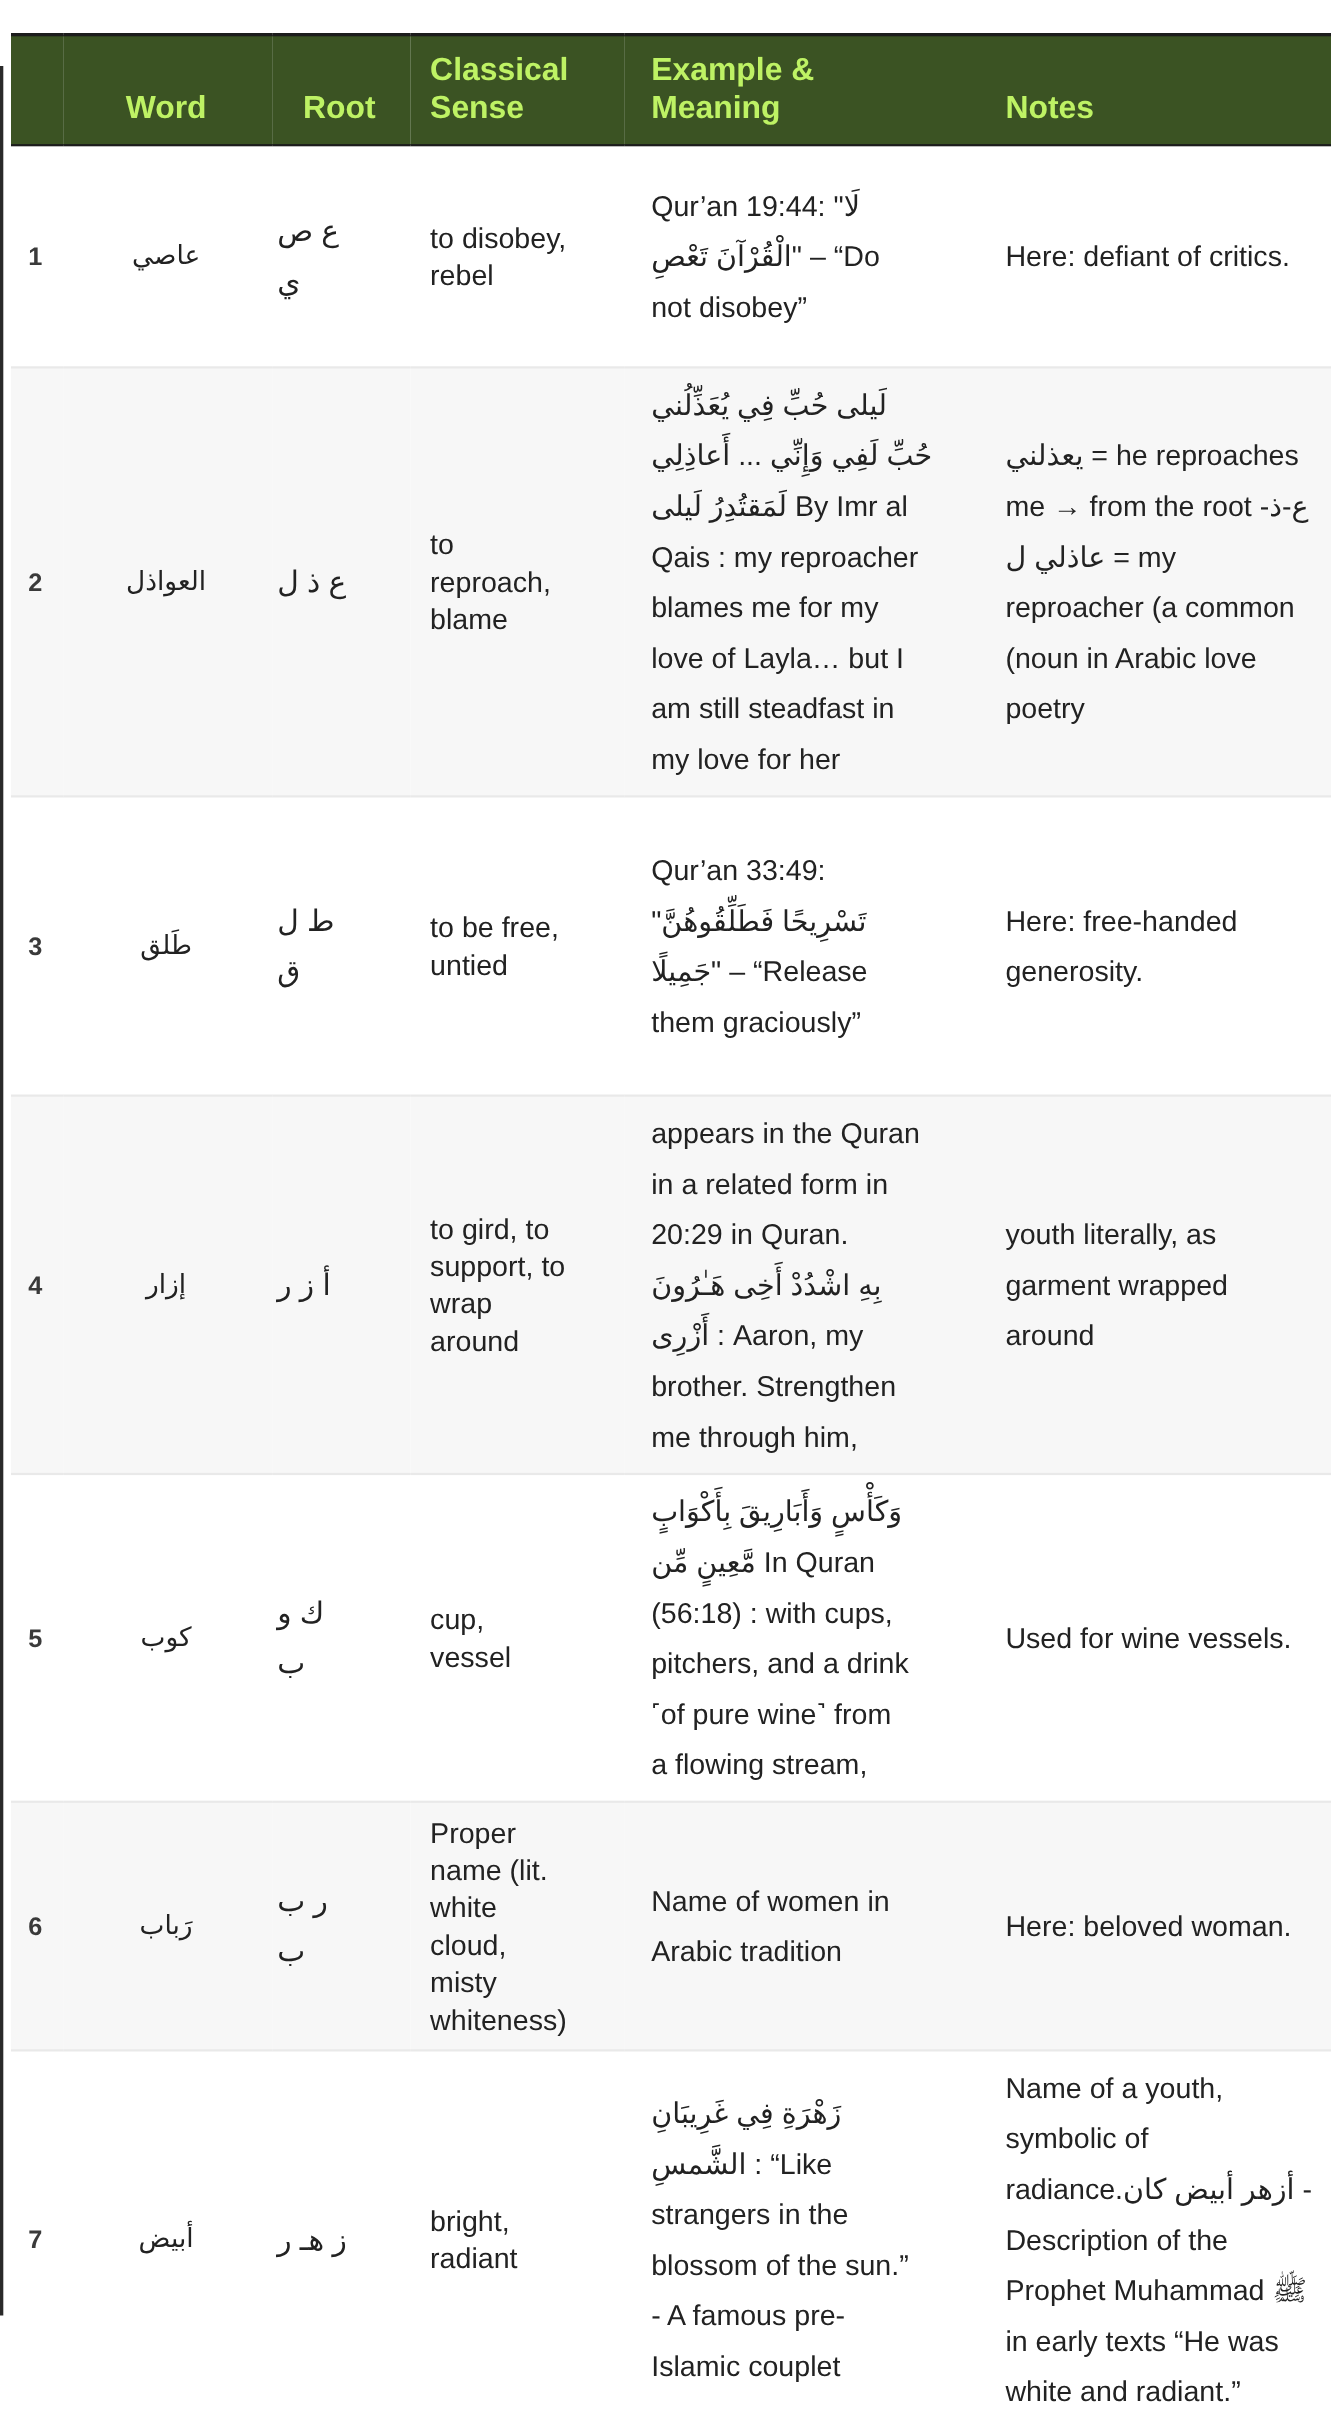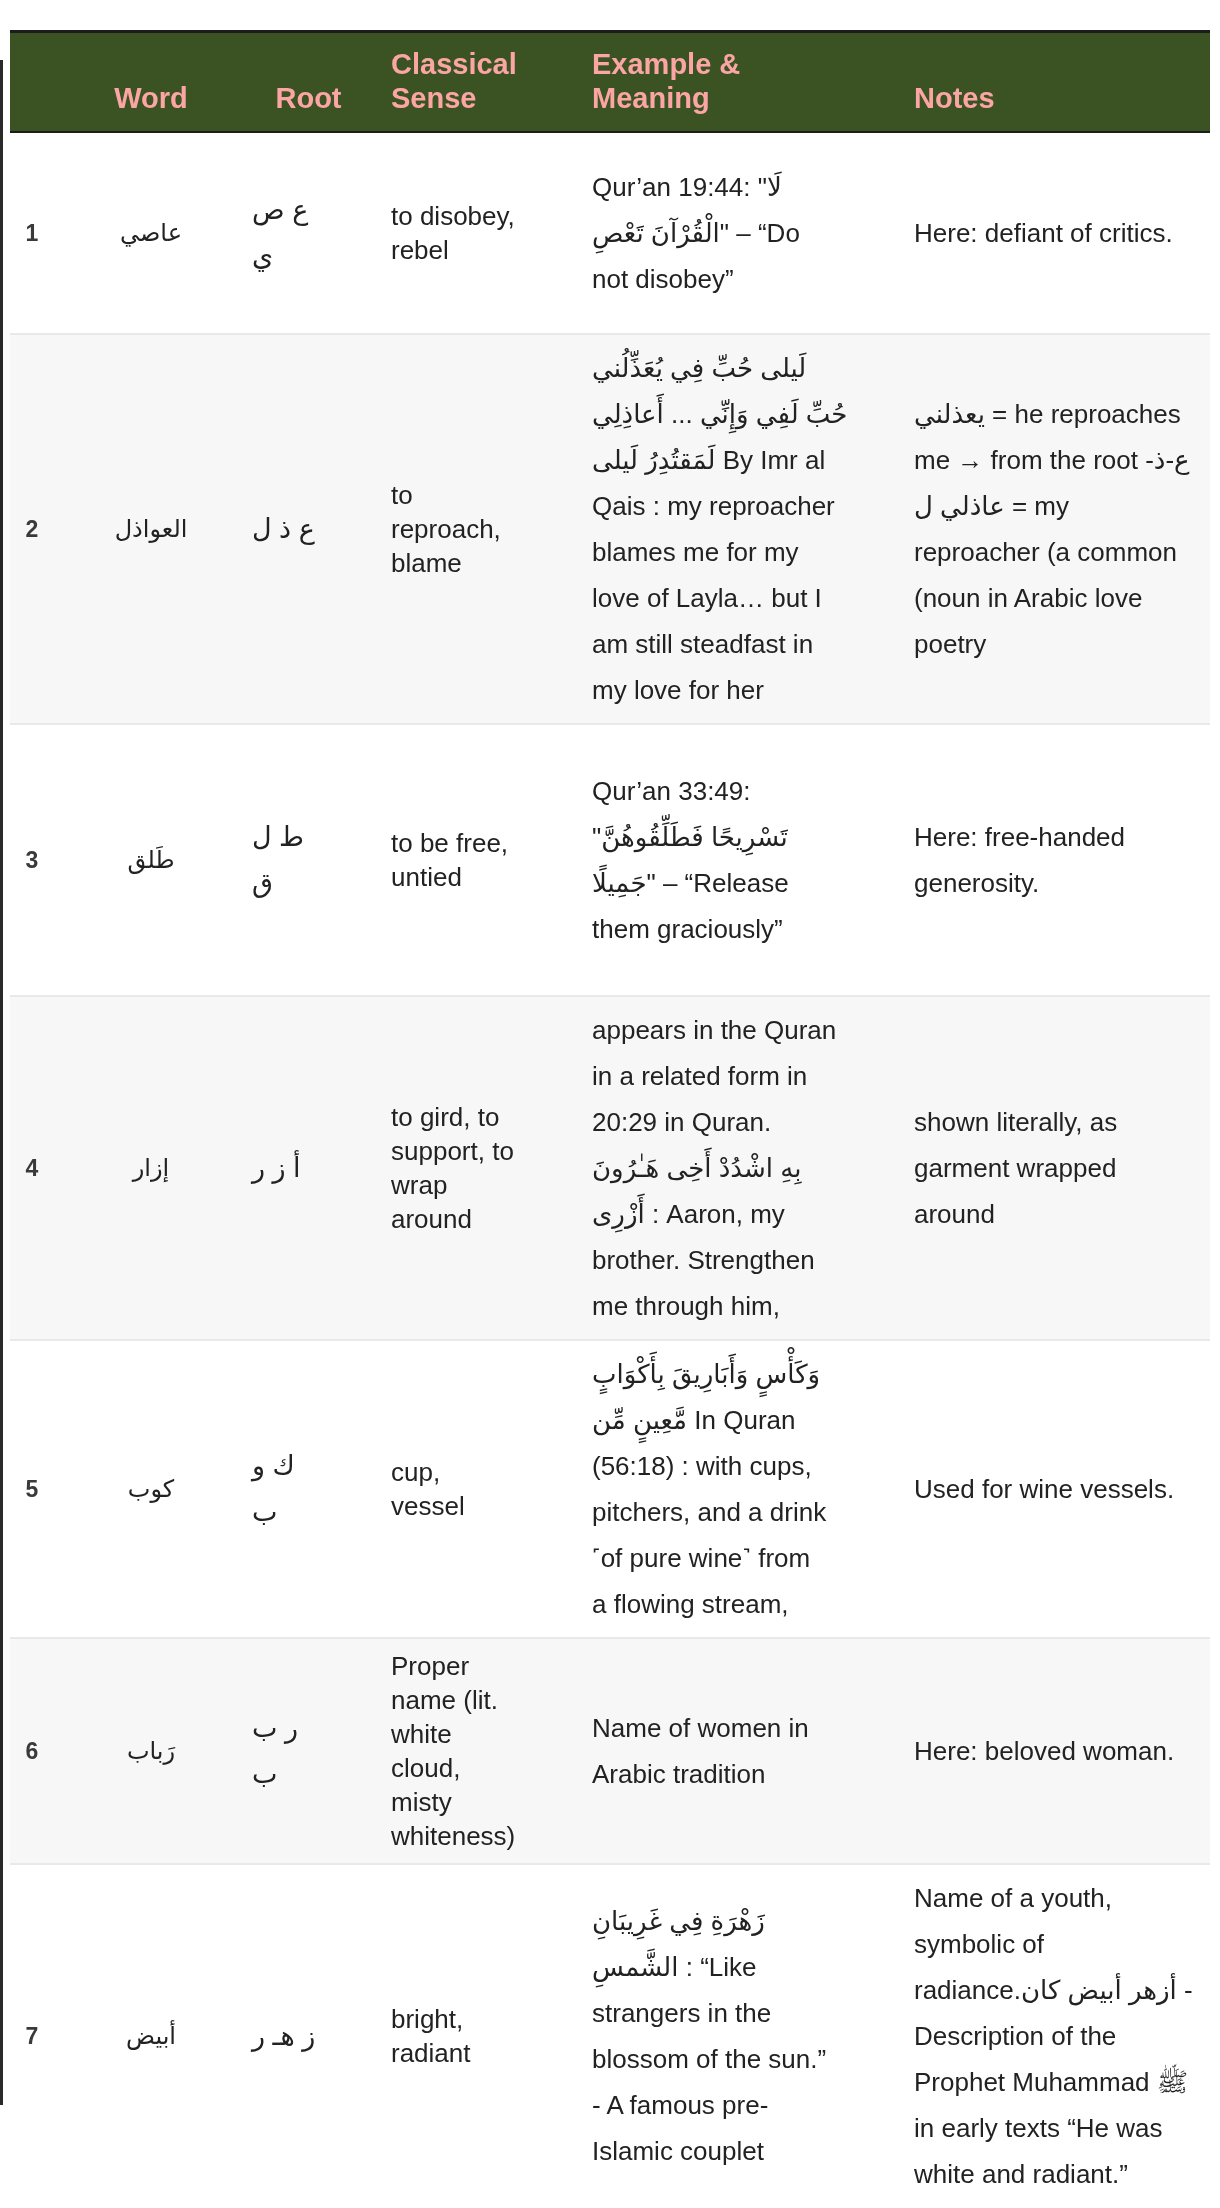--- a/index.html
+++ b/index.html
@@ -19,21 +19,21 @@
     width:1200px;margin-left:10px;margin-top:30px;
   }
   col.c-num{width:48px;}
   col.c-word{width:190px;}
   col.c-root{width:125px;}
   col.c-sense{width:195px;}
   col.c-example{width:322px;}
   col.c-notes{width:320px;}
   thead th{
     background:#3b5323;
-    color:#fca5a5;
+    color:#bef264;
     font-size:29px;font-weight:bold;
     text-align:left;vertical-align:bottom;
     height:100px;box-sizing:border-box;
     padding:8px 8px 16px 18px;
     border-top:3px solid #1c1c1c;
     border-bottom:2px solid #1c1c1c;
     white-space:pre;line-height:34px;
   }
   thead th.t-center{text-align:center;padding-left:4px;}
   thead th.t-example,thead th.t-notes{padding-left:24px;}
@@ -148,21 +148,21 @@
 support, to
 wrap
 around</td>
         <td class="c-example">appears in the Quran
 in a related form in
 20:29 in Quran.
 بِهِ اشْدُدْ أَخِى هَـٰرُونَ
 أَزْرِى : Aaron, my
 brother. Strengthen
 me through him,</td>
-        <td class="c-notes">shown literally, as
+        <td class="c-notes">youth literally, as
 garment wrapped
 around</td>
       </tr>
       <tr class="h5">
         <td class="c-num">5</td>
         <td class="c-word">كوب</td>
         <td class="c-root">ك و
 ب</td>
         <td class="c-sense">cup,
 vessel</td>

